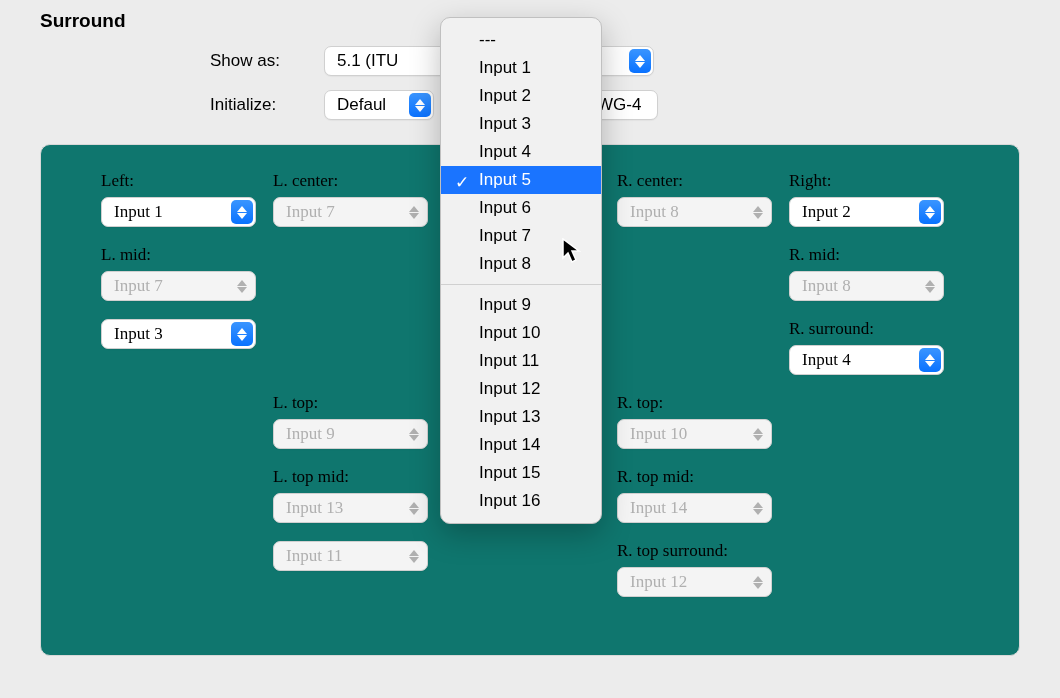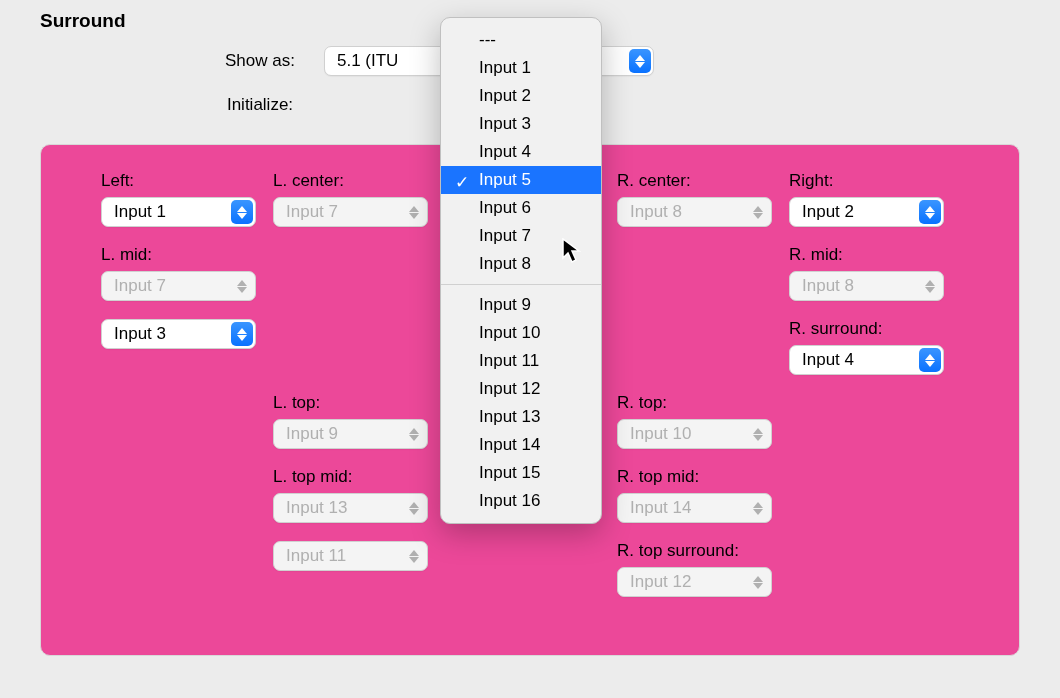--- a/index.html
+++ b/index.html
@@ -29,21 +29,21 @@
     margin-left: 170px;
     margin-bottom: 24px;
   }
   .top-row {
     display: flex;
     align-items: center;
     margin-bottom: 14px;
   }
   .top-label {
     width: 100px;
-    text-align: center;
+    text-align: left;
     margin-right: 14px;
   }
   .select-wrap {
     position: relative;
     display: inline-flex;
     align-items: center;
     background: #fff;
     border: 1px solid #d0d0d0;
     border-radius: 7px;
     height: 30px;
@@ -87,24 +87,25 @@
     align-items: center;
     background: #fff;
     border: 1px solid #d0d0d0;
     border-radius: 7px;
     height: 30px;
     padding: 13px 16px;
     box-shadow: 0 1px 1px rgba(0,0,0,0.04);
   }
 
   .panel {
-    background: #ec4899;
+    background: #0f766e;
     border: 1px solid #d8d8d8;
     border-radius: 10px;
     padding: 26px 60px 40px 60px;
+    font-family: Liberation Serif, serif;
   }
   .grid {
     position: relative;
   }
   .row {
     display: flex;
     align-items: flex-start;
     margin-bottom: 0;
   }
   .cell {
@@ -187,20 +188,31 @@
               <path d="M5 0 L10 6 L0 6 Z"></path>
             </svg>
           <svg viewBox="0 0 10 6">
               <path d="M0 0 L10 0 L5 6 Z"></path>
             </svg>
         </span>
       </div>
     </div>
     <div class="top-row">
       <div class="top-label">Initialize:</div>
+      <div class="select-wrap" style="width:110px">
+        <span>Defaul</span>
+        <span class="stepper blue">
+          <svg class="up" viewBox="0 0 10 6">
+              <path d="M5 0 L10 6 L0 6 Z"></path>
+            </svg>
+          <svg viewBox="0 0 10 6">
+              <path d="M0 0 L10 0 L5 6 Z"></path>
+            </svg>
+        </span>
+      </div>
       <div style="width:146px"></div>
       <div class="btn">
         <span>WG-4</span>
       </div>
     </div>
   </div>
 
   <div class="panel">
     <div class="grid">
 

